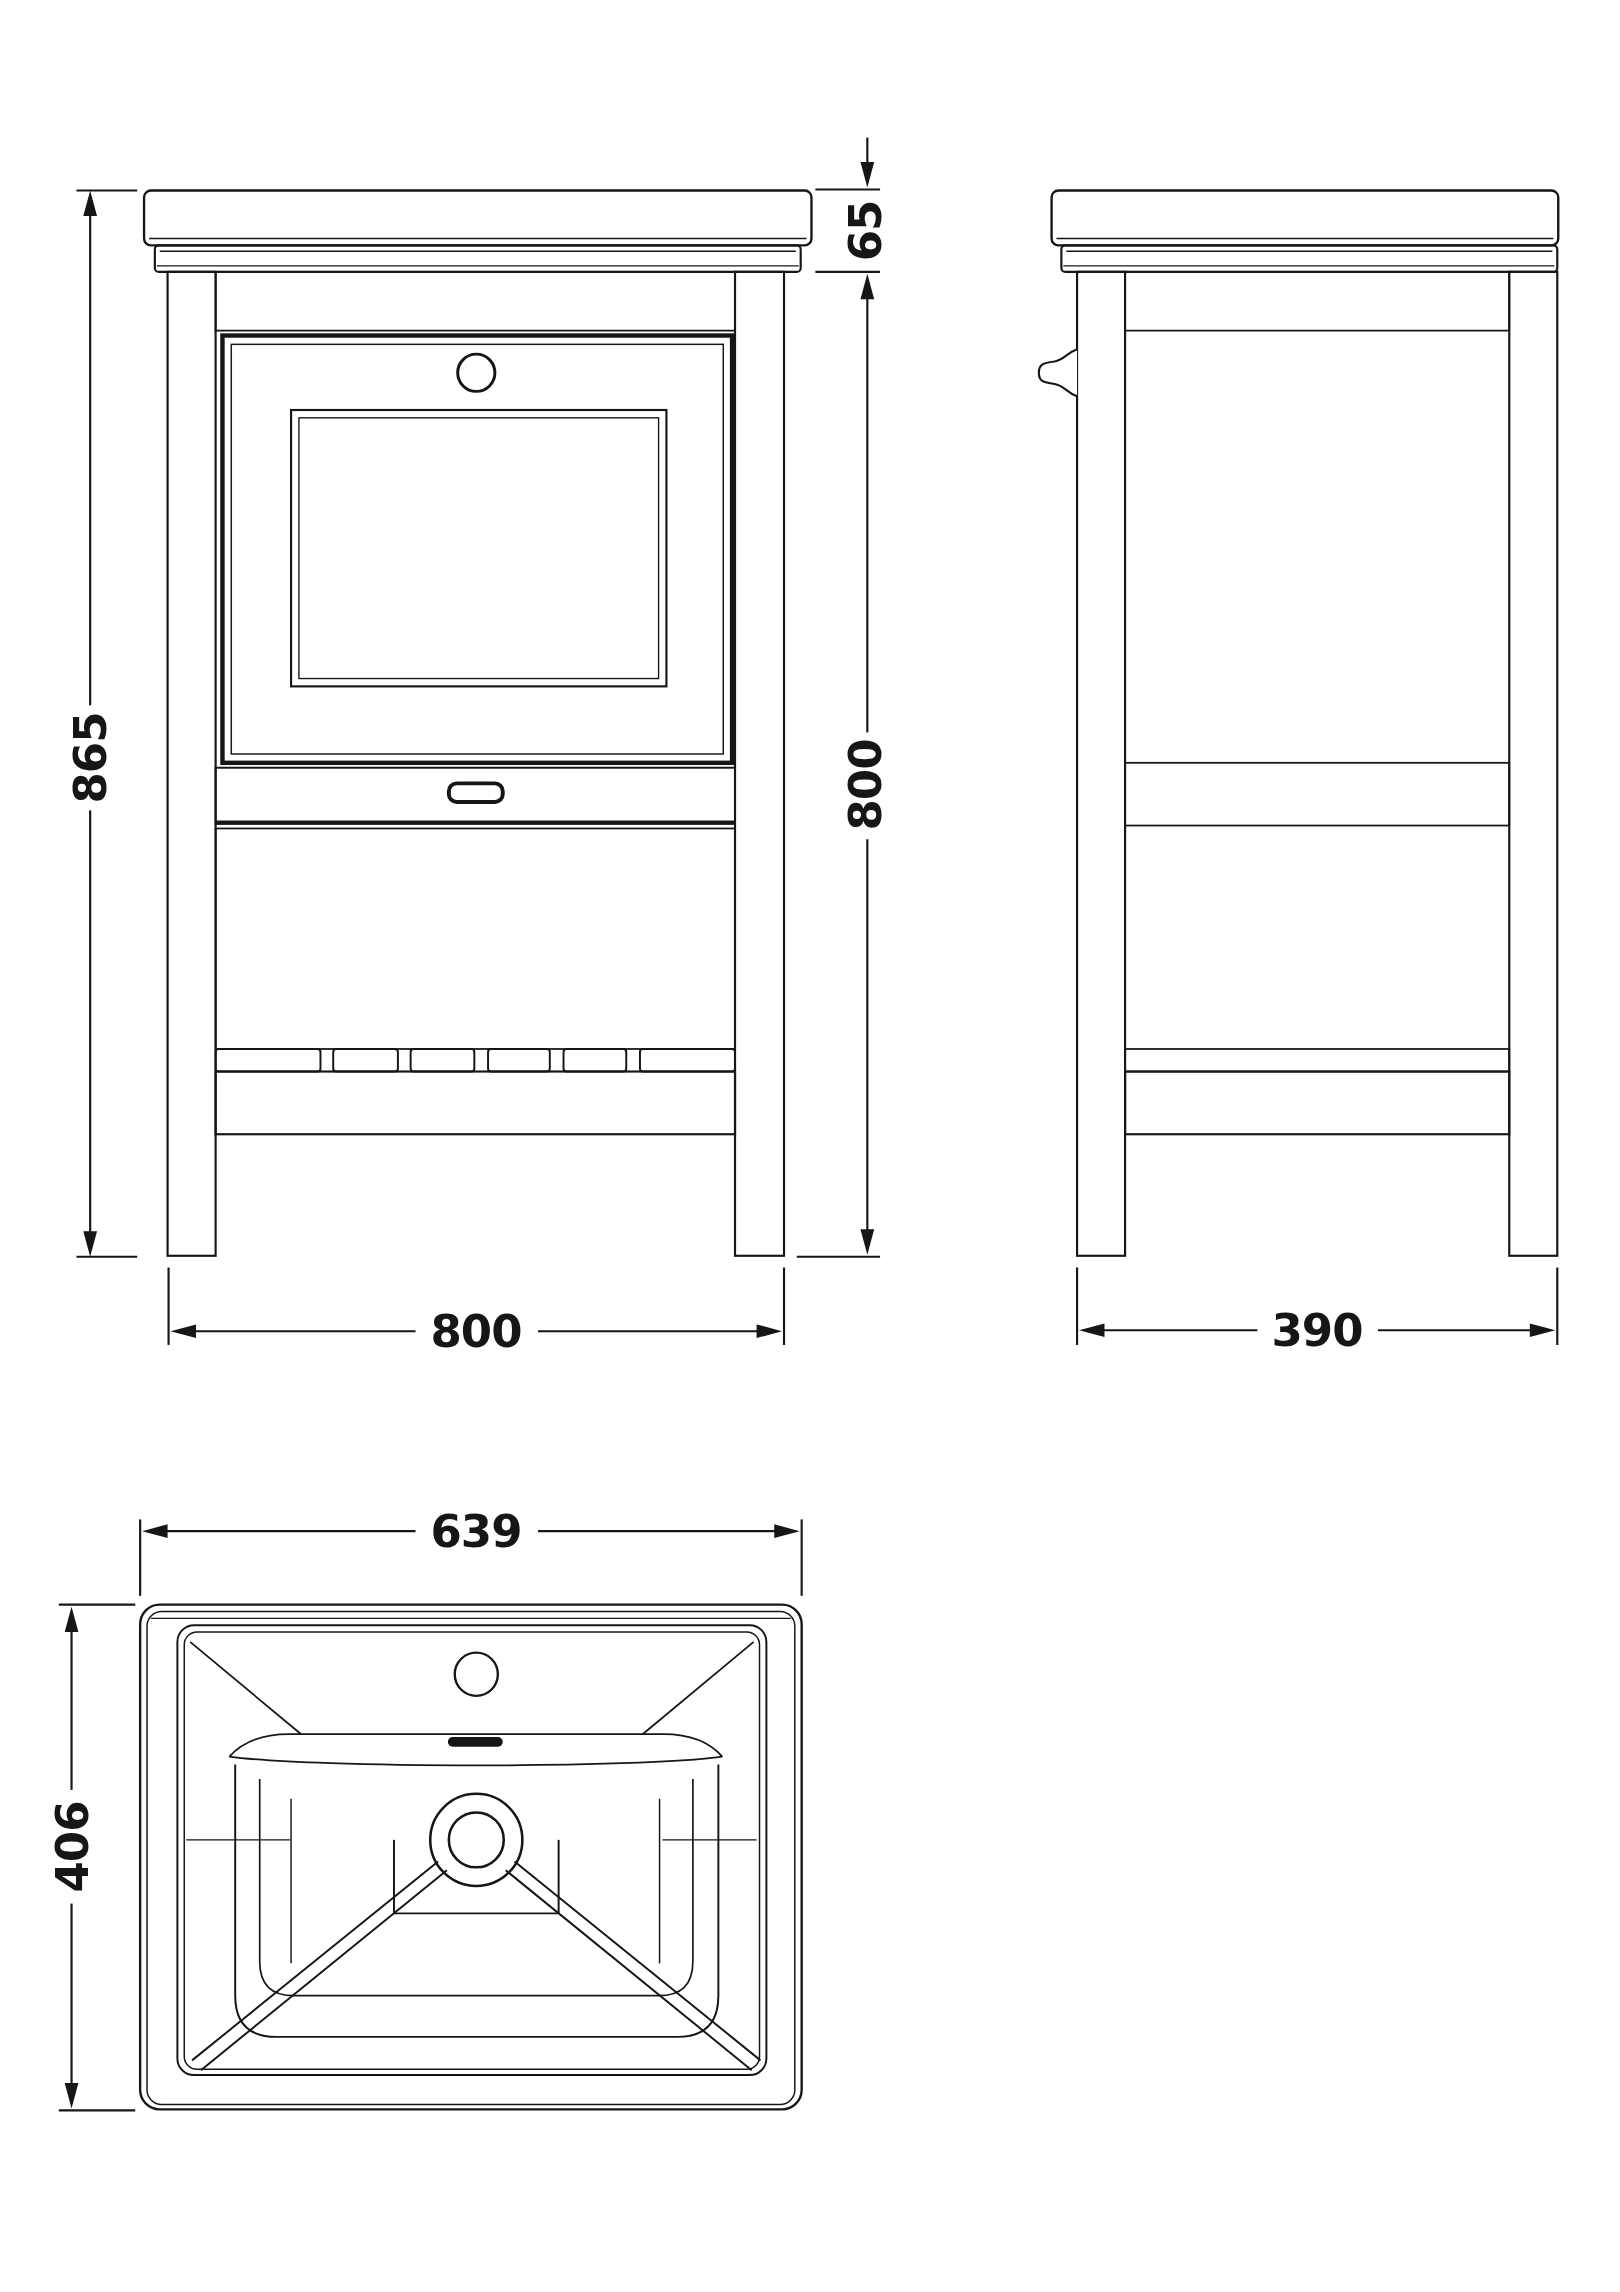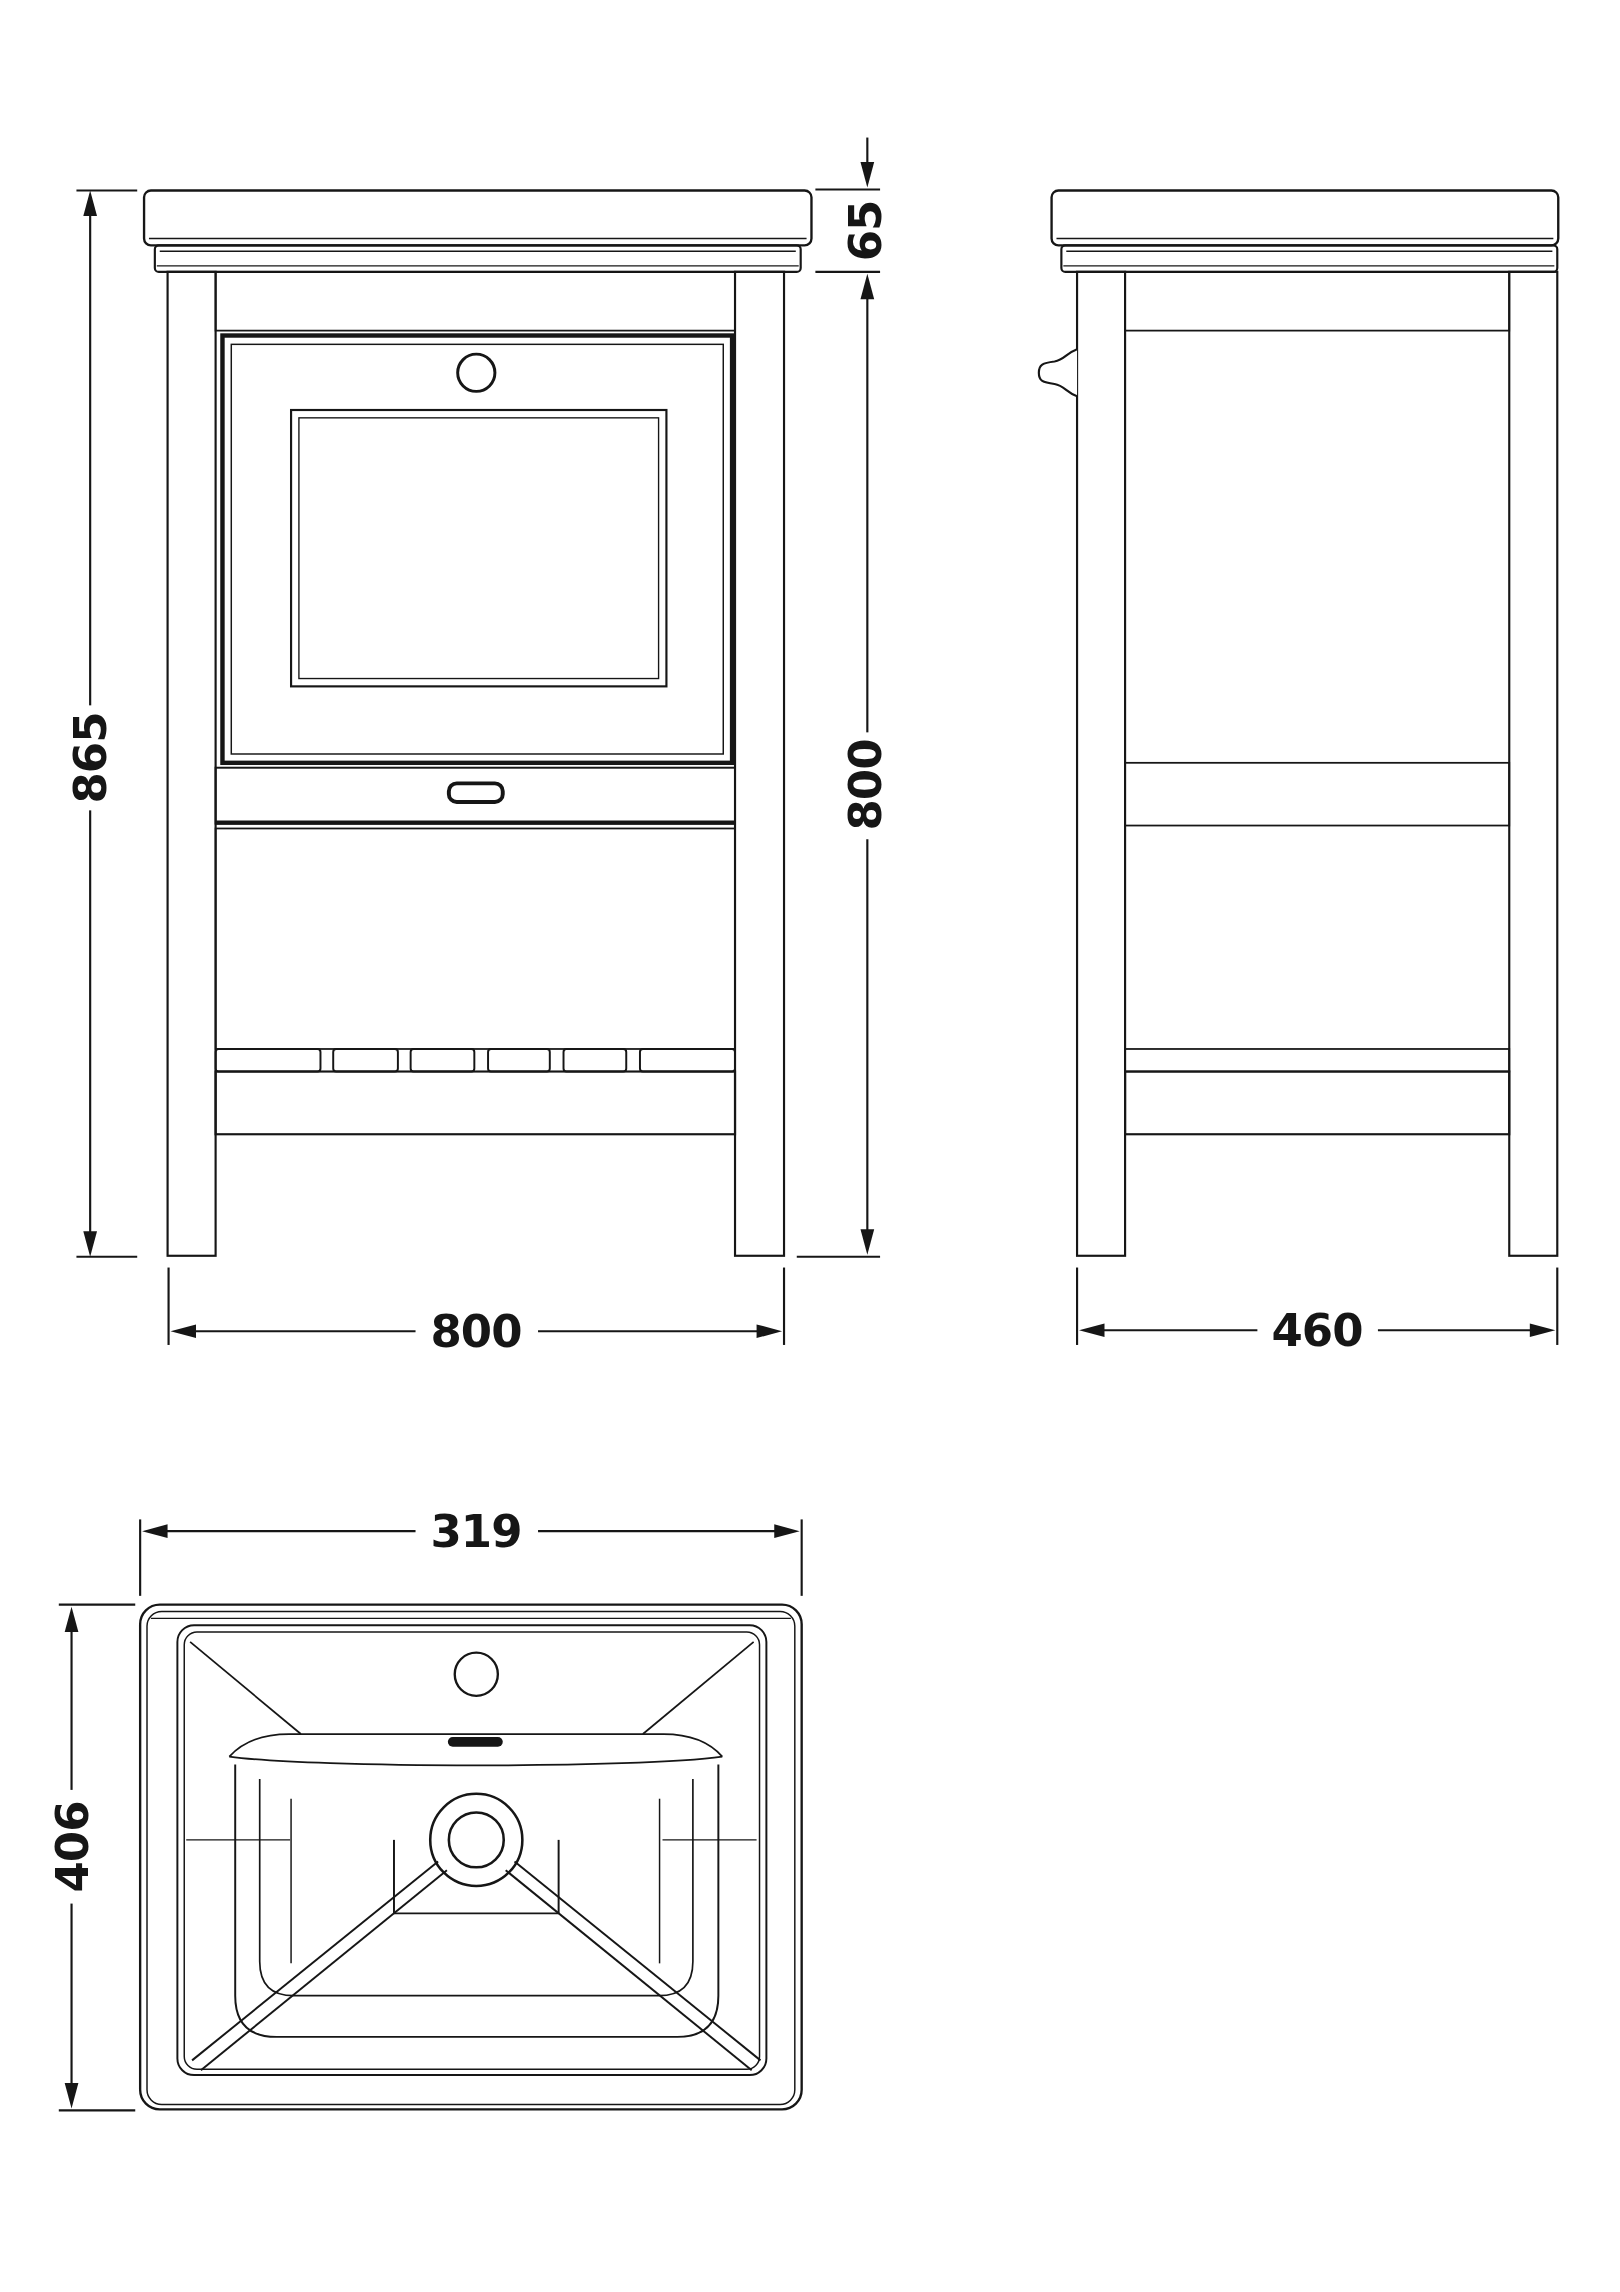--- a/index.html
+++ b/index.html
@@ -172,18 +172,18 @@
     <line x1="73" y1="1942" x2="73" y2="2127"></line>
     <polygon points="73,1639 66,1665 80,1665" fill="#161616" stroke="none"></polygon>
     <polygon points="73,2151 66,2125 80,2125" fill="#161616" stroke="none"></polygon>
   </g>
 </svg>
 
   <div class="dim-label vert" style="left:90px;top:758px">865</div>
   <div class="dim-label vert" style="left:865px;top:231px">65</div>
   <div class="dim-label vert" style="left:865px;top:785px">800</div>
   <div class="dim-label" style="left:476px;top:1331px">800</div>
-  <div class="dim-label" style="left:1317px;top:1330px">460</div>
-  <div class="dim-label" style="left:476px;top:1531px">319</div>
+  <div class="dim-label" style="left:1317px;top:1330px">390</div>
+  <div class="dim-label" style="left:476px;top:1531px">639</div>
   <div class="dim-label vert" style="left:72px;top:1847px">406</div>
 
 </div>
 
 
 </body></html>

